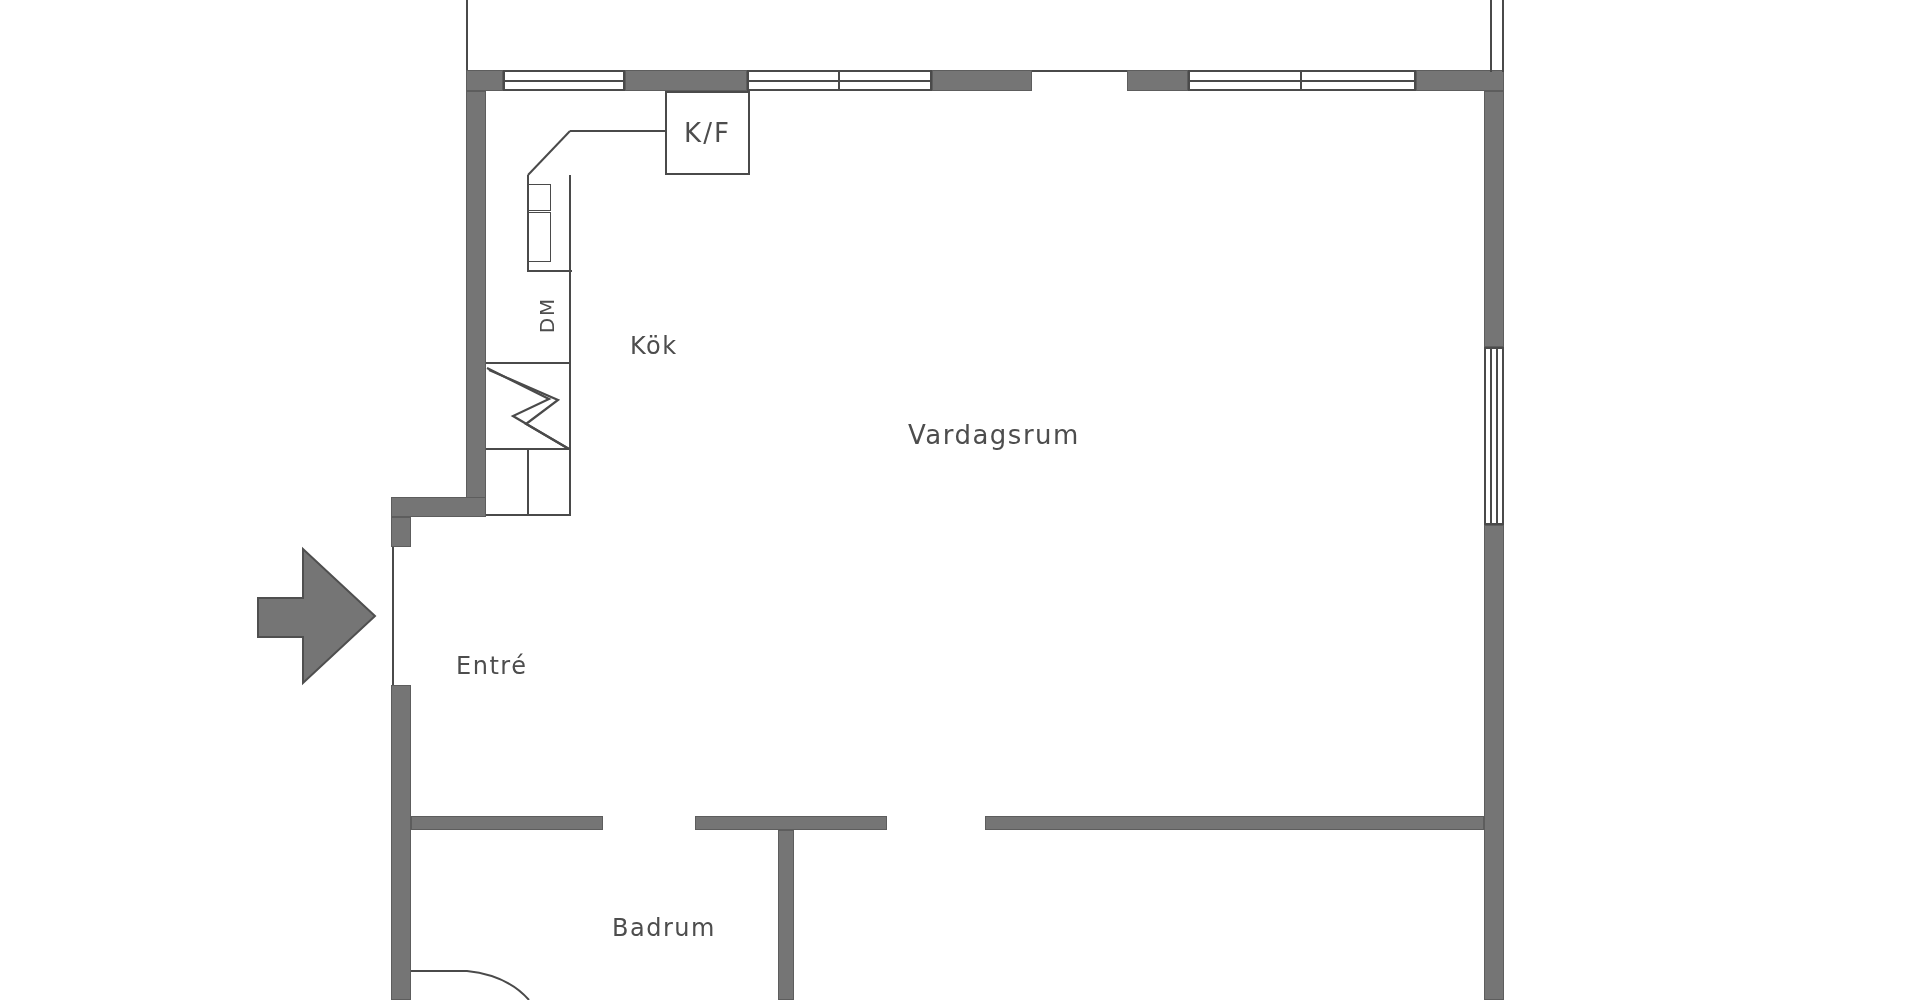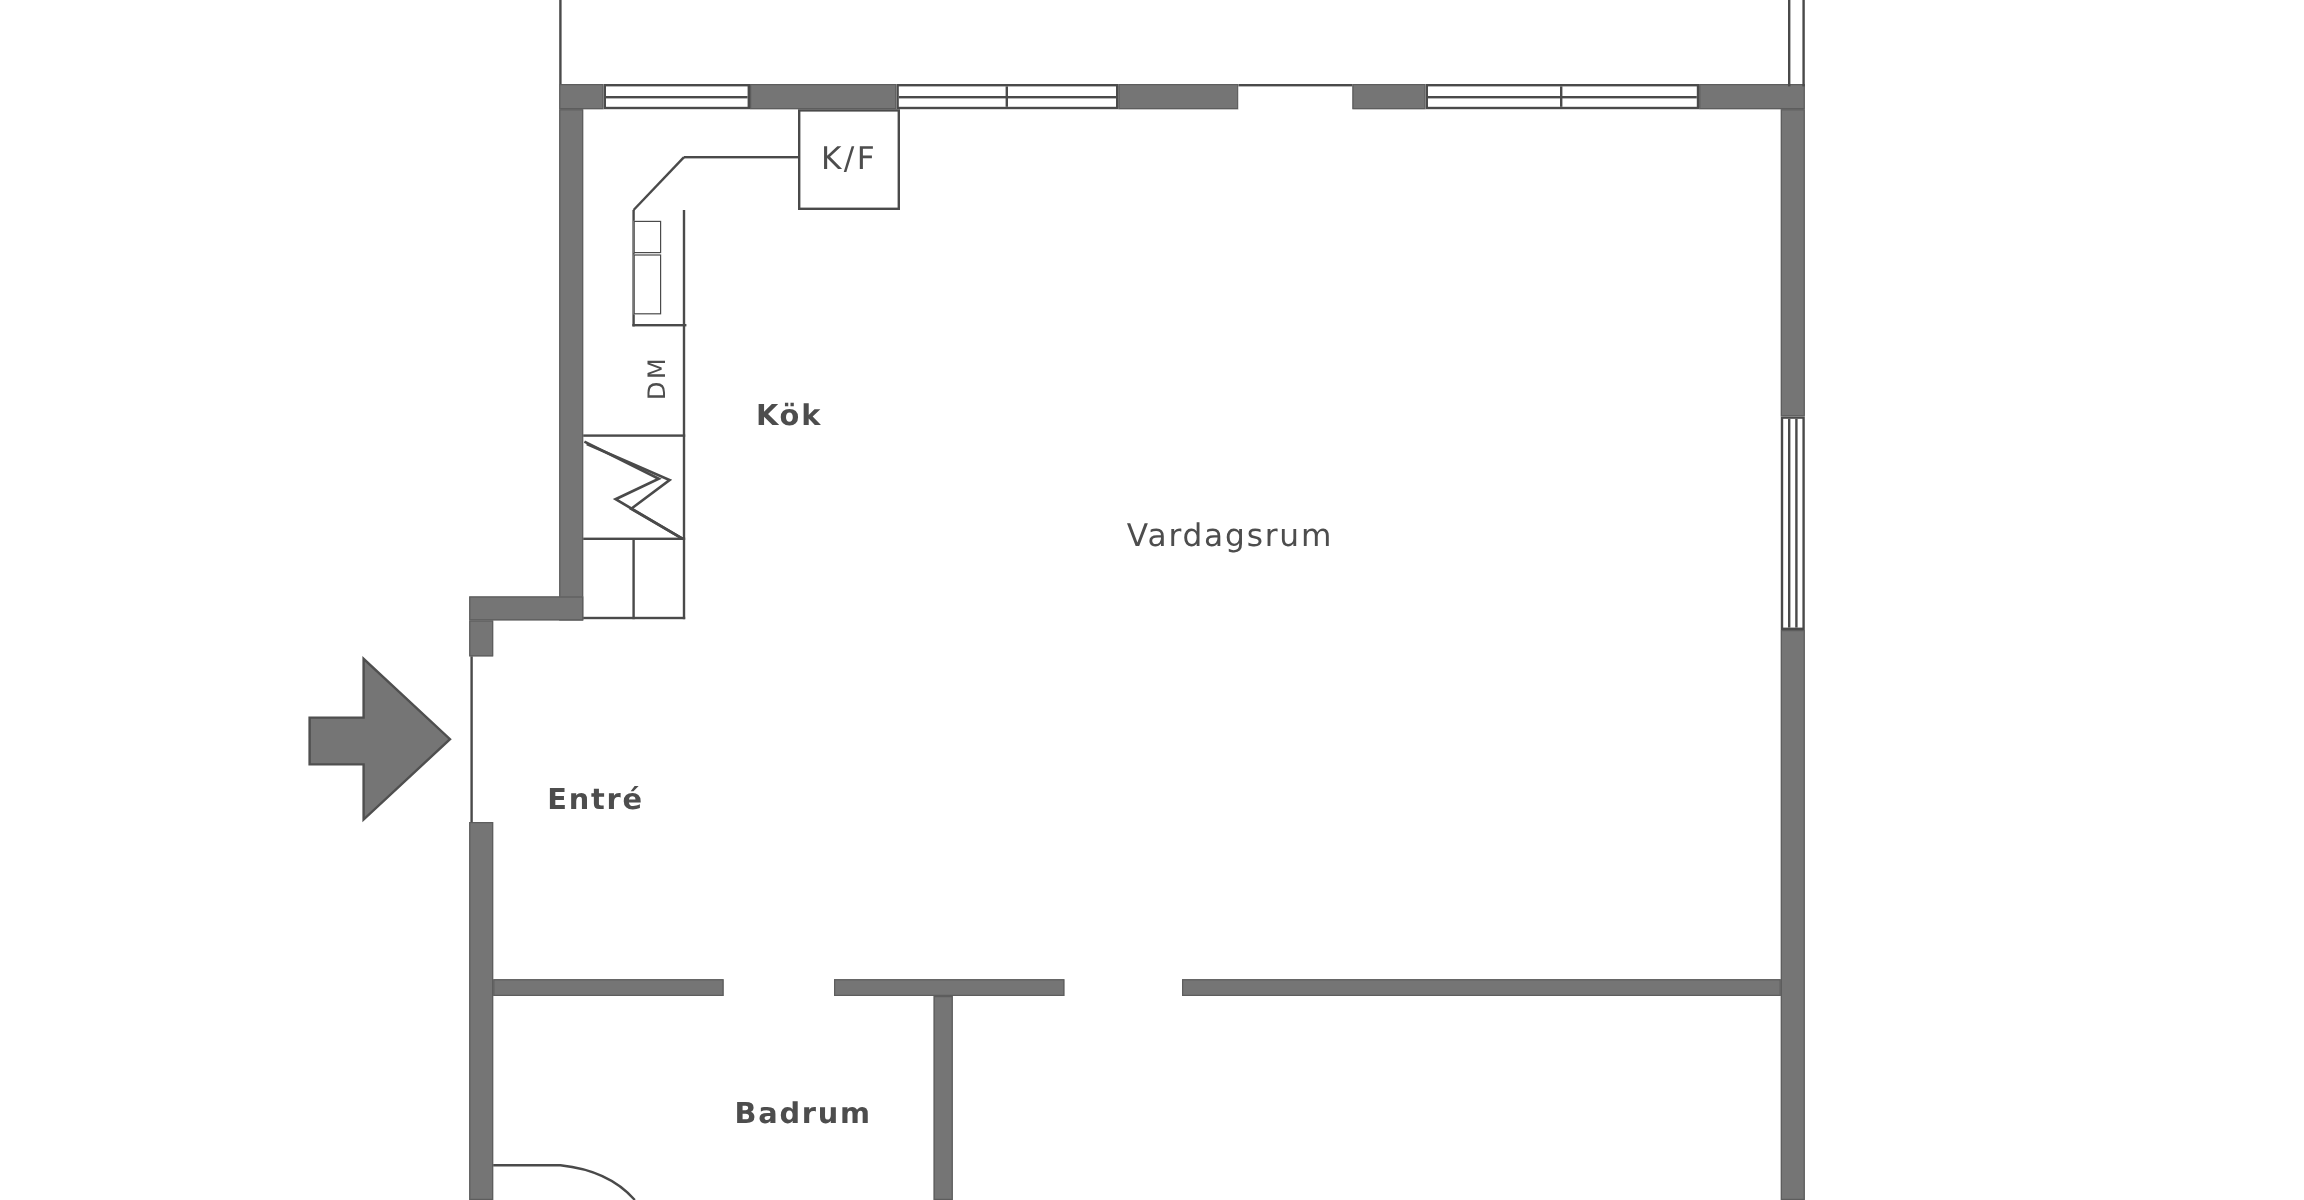--- a/index.html
+++ b/index.html
@@ -22,21 +22,21 @@
   .win .vdiv{position:absolute;top:0;bottom:0;width:2px;background:var(--line,#4a4a4a);}
   .win .hdiv{position:absolute;top:0;bottom:0;width:1.5px;background:var(--line,#4a4a4a);}
   .opening{position:absolute;box-sizing:border-box;background:#fff;border-top:2px solid var(--line,#4a4a4a);}
   
   .box{position:absolute;box-sizing:border-box;background:#fff;border:2px solid var(--line,#4a4a4a);
        display:flex;align-items:center;justify-content:center;}
   .box.thin{border-width:1.5px;}
   
   .lbl{position:absolute;white-space:nowrap;letter-spacing:1.5px;color:var(--text,#4d4d4d);}
   .lbl.big{font-size:26px;}
-  .lbl.med{font-size:24px;font-weight:bold;}
+  .lbl.med{font-size:24px;}
   .kf-label{font-size:26px;letter-spacing:2px;color:var(--text,#4d4d4d);}
   .dm-wrap{position:absolute;display:flex;align-items:center;justify-content:center;
            transform:rotate(-90deg);font-size:20px;letter-spacing:2px;color:var(--text,#4d4d4d);}
   svg.overlay{position:absolute;left:0;top:0;width:1920px;height:1000px;pointer-events:none;}
 </style>
 </head>
 <body>
 
 <div class="plan" style="--wall: #757575; --line: #4a4a4a; --text: #4d4d4d; --bg: #ffffff;">
 
@@ -100,17 +100,17 @@
 
   <svg class="overlay" viewBox="0 0 1920 1000">
     <line x1="570" y1="131" x2="528" y2="175" stroke="#4a4a4a" stroke-width="2"></line>
     <polyline points="487,368 549,399 513,416 569,449" fill="none" stroke="#4a4a4a" stroke-width="2.2"></polyline>
     <polyline points="569,449 526,424 558,400 489,370" fill="none" stroke="#4a4a4a" stroke-width="2.2"></polyline>
     <path d="M411,971 L467,971 C495,974 516,985 529,1000" fill="none" stroke="#4a4a4a" stroke-width="2"></path>
     <polygon points="258,598 303,598 303,549 375,616 303,683 303,637 258,637" fill="#757575" stroke="#4f4f4f" stroke-width="2"></polygon>
   </svg>
 
   <div class="lbl med" style="left:630px;top:332px;">Kök</div>
-  <div class="lbl big" style="left:908px;top:432px;margin-left:31px;">Vardagsrum</div>
+  <div class="lbl big" style="left:908px;top:420px;">Vardagsrum</div>
   <div class="lbl med" style="left:456px;top:652px;">Entré</div>
   <div class="lbl med" style="left:612px;top:914px;">Badrum</div>
 
 </div>
 
 </body></html>

